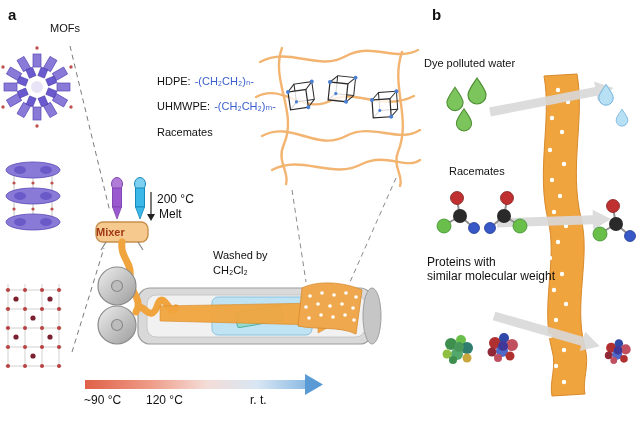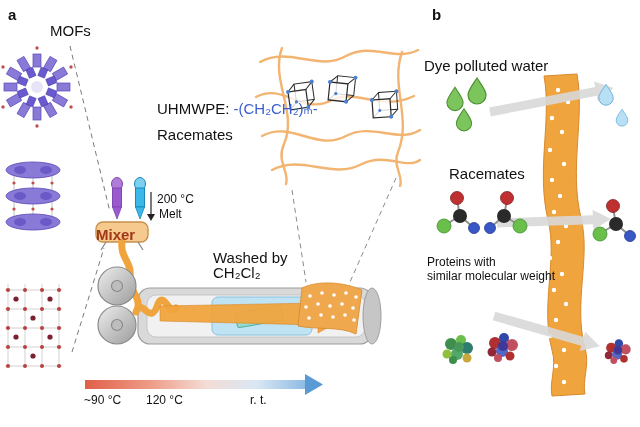--- a/index.html
+++ b/index.html
@@ -2,21 +2,21 @@
 <html style="--membrane-orange: #F0A43E; --polymer-chain-orange: #F2B470; --formula-blue: #3A5FCD; --dropper-purple: #9B59D0; --dropper-blue: #3BB8E8; --mixer-fill: #F6C98E; --bath-blue: #BFE3F2; --dye-green: #7CC45C; --water-blue: #B8E0F5; --arrow-gray: #D8D8D8; --hot-red: #E06048; --cold-blue: #5B9BD5;"><head>
 <meta charset="utf-8">
 <style>
   *{margin:0;padding:0;box-sizing:border-box}
   body{font-family:"Liberation Sans","DejaVu Sans",sans-serif;background:#fff}
   #fig{position:relative;width:640px;height:427px;background:#fff;overflow:hidden}
   #fig svg.layer{position:absolute;left:0;top:0}
   .t{position:absolute;color:#111;white-space:nowrap;line-height:1.15}
   .bold{font-weight:bold}
   .fs15{font-size:15px}
-  .fs11{font-size:15px}
+  .fs11{font-size:11px}
   .fs10{font-size:12px}
   .center{text-align:left}
   .row{display:flex;gap:4px;align-items:baseline}
   .formula{color:var(--formula-blue,#3A5FCD)}
   .mixer-text{color:#A03818}
 </style>
 </head>
 <body>
 
 <div id="fig">
@@ -332,20 +332,24 @@
     <circle cx="0" cy="-3" r="5" fill="#47985A"></circle>
     <circle cx="-6" cy="10" r="4" fill="#3E8E4E"></circle>
   </g>
   <use href="#proteinRB" transform="translate(503,348)"></use>
   <use href="#proteinRB" transform="translate(618,352) scale(0.85)"></use>
 </svg>
 
 <div class="t bold fs15" style="left:8px;top:6px">a</div>
 <div class="t fs11" style="left:50px;top:22px">MOFs</div>
 
+<div class="t fs11 row" style="left:157px;top:75px">
+  <span>HDPE:</span>
+  <span class="formula">-(CH₂CH₂)ₙ-</span>
+</div>
 <div class="t fs11 row" style="left:157px;top:100px">
   <span>UHMWPE:</span>
   <span class="formula">-(CH₂CH₂)ₘ-</span>
 </div>
 <div class="t fs11" style="left:157px;top:126px">Racemates</div>
 
 <div class="t fs10" style="left:157px;top:193px">200 °C</div>
 <div class="t fs10" style="left:159px;top:208px">Melt</div>
 <div class="t fs11 bold center mixer-text" style="left:96px;top:226px;width:67px">Mixer</div>
 

